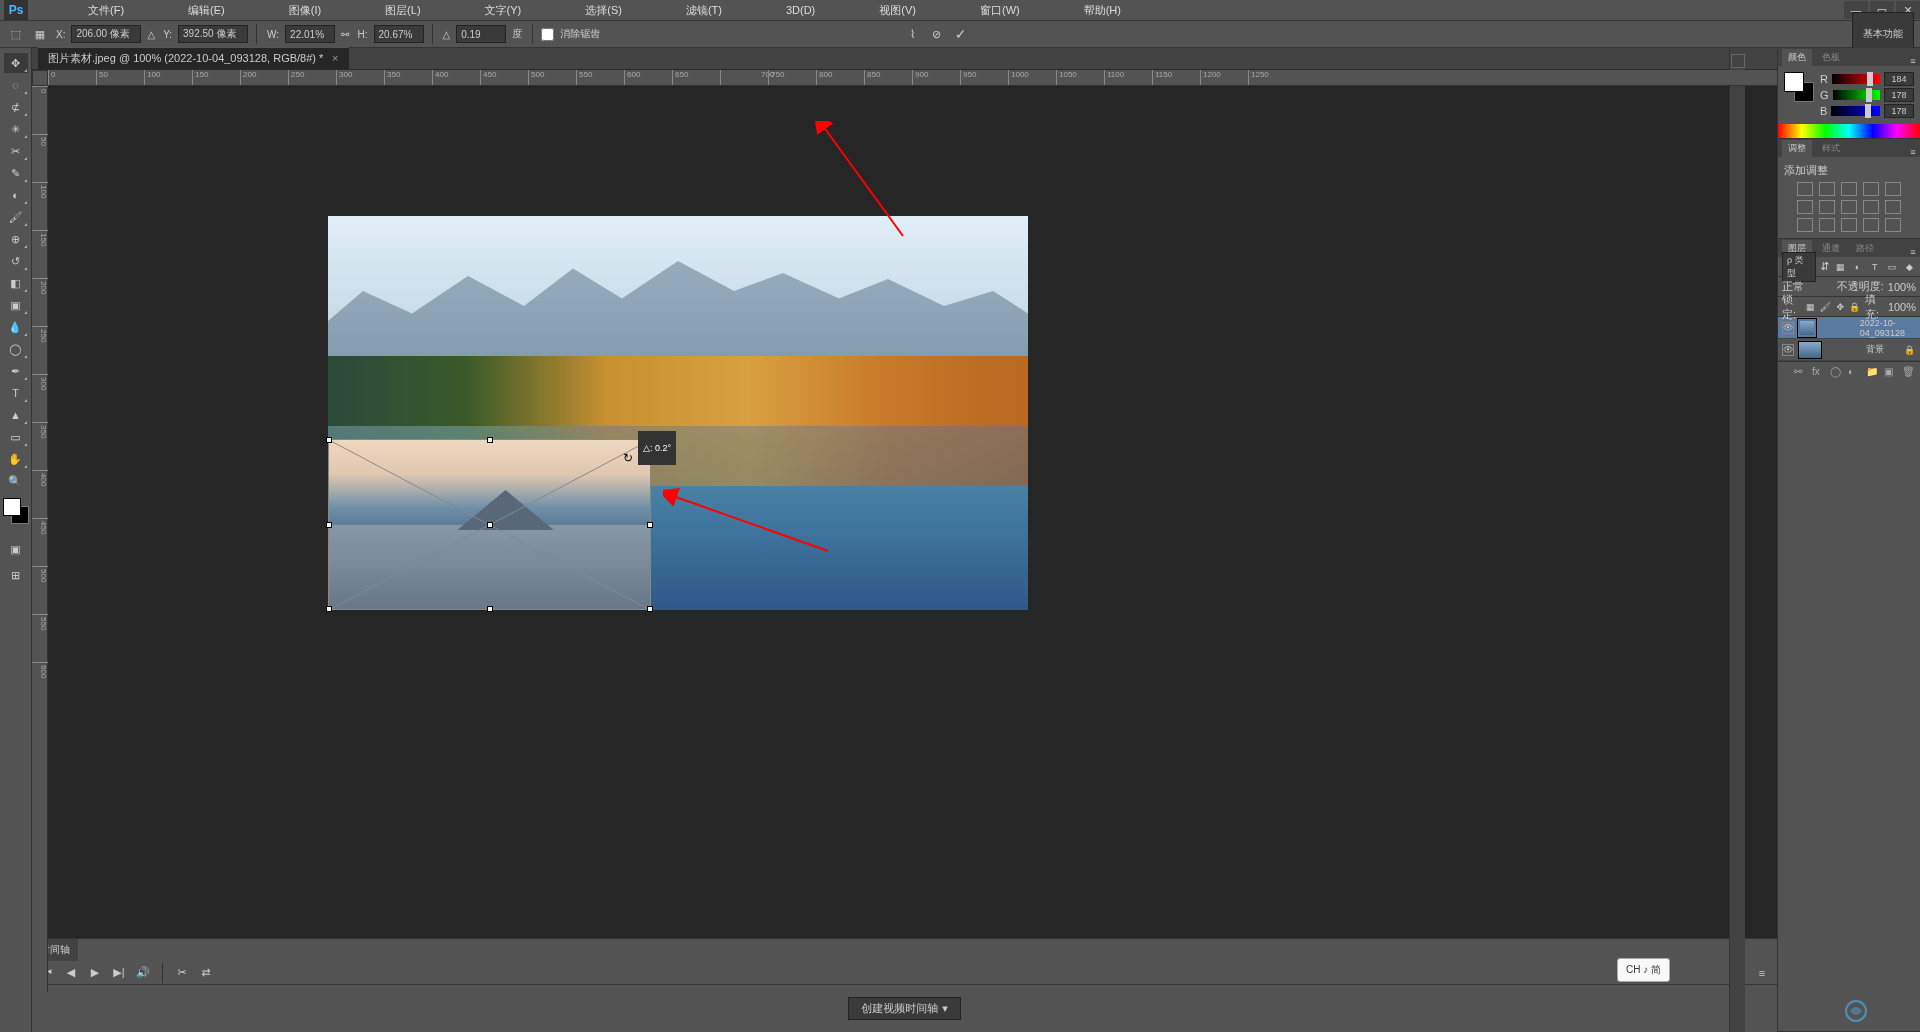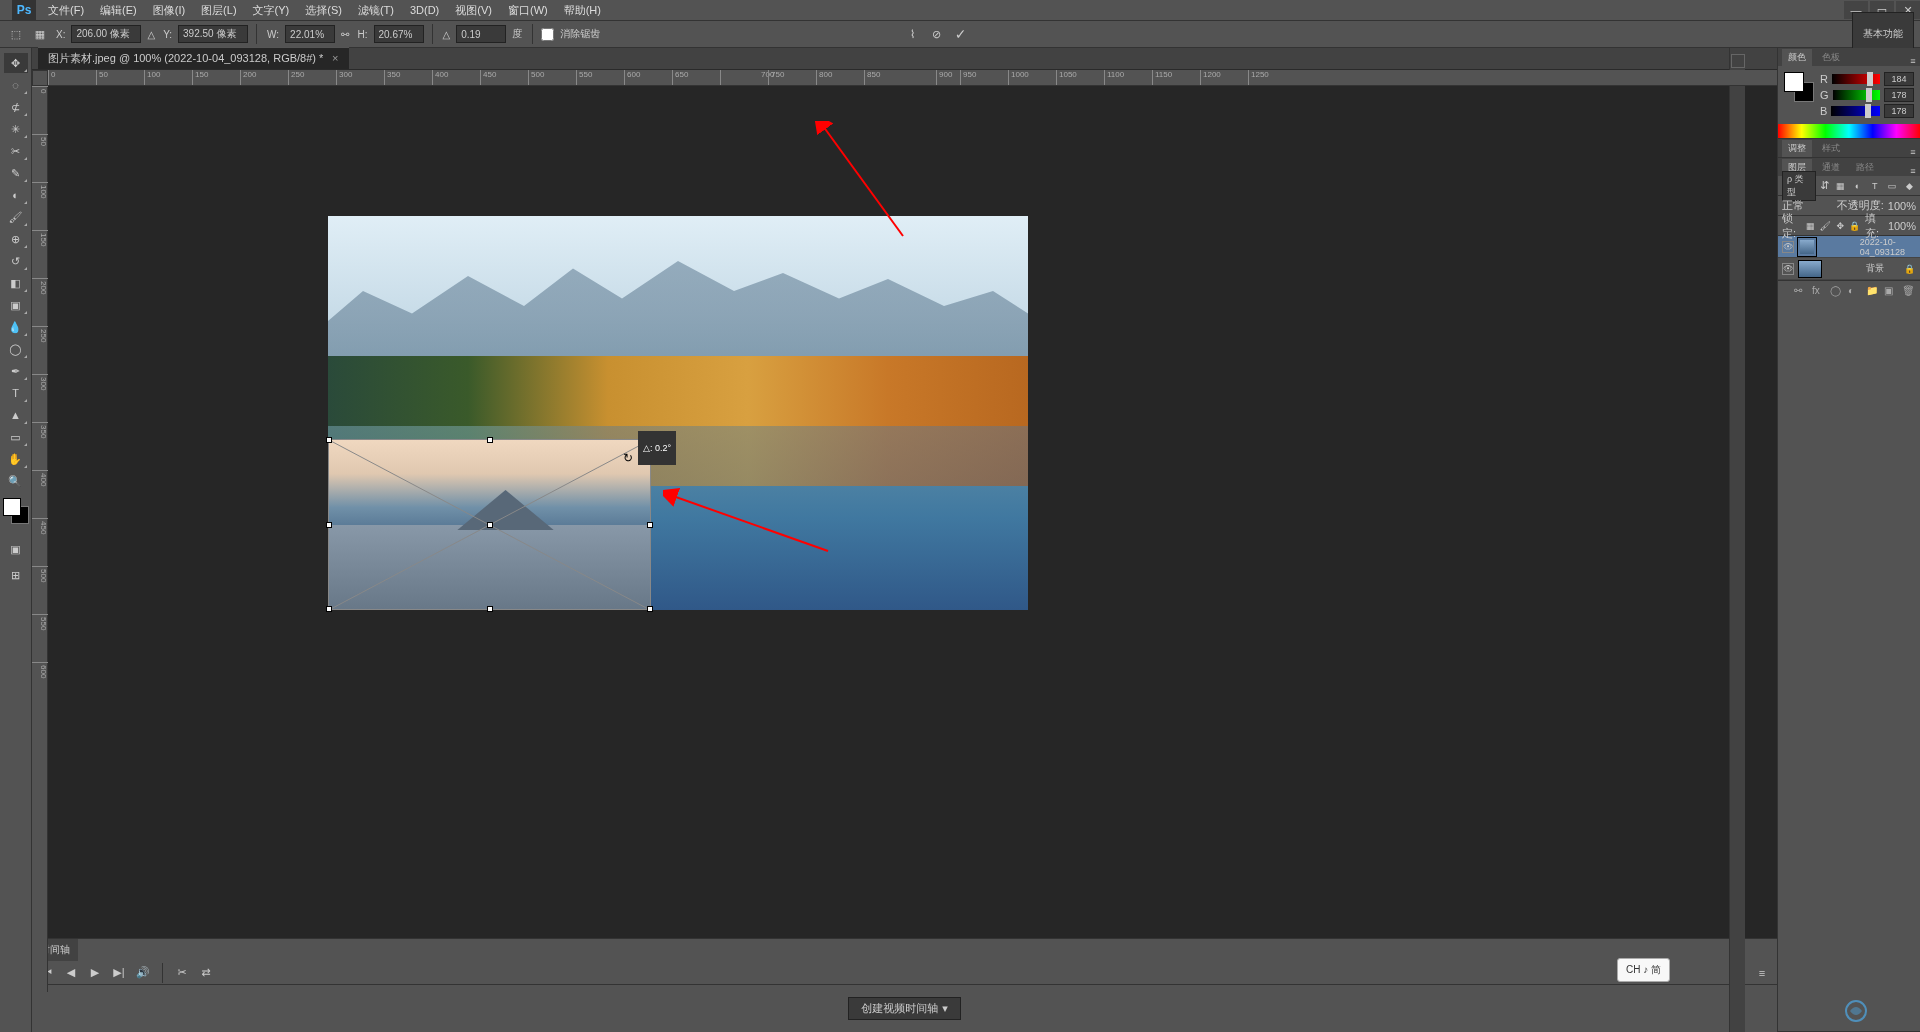--- a/index.html
+++ b/index.html
@@ -1,19 +1,19 @@
 <!DOCTYPE html>
 <html><head>
 <meta charset="utf-8">
 <style>
 * { margin: 0; padding: 0; box-sizing: border-box; font-family: "Microsoft YaHei", Arial, sans-serif; font-size: 11px; color: #ccc; user-select: none; }
 body { background: #535353; width: 1920px; height: 1032px; overflow: hidden; position: relative; }
 
 
-.menubar { height: 20px; background: #535353; display: flex; align-items: center; padding-left: 12px; }
+.menubar { height: 20px; background: #535353; display: flex; align-items: center; padding-left: 4px; gap: 48px; }
 .ps-logo { width: 24px; height: 20px; display: flex; align-items: center; justify-content: center; color: #4db8ff; font-weight: bold; font-size: 12px; background: #333; margin-right: 4px; }
 .menu-item { padding: 0 8px; height: 20px; line-height: 20px; color: #ddd; cursor: default; }
 .win-controls { margin-left: auto; display: flex; }
 .win-btn { width: 24px; height: 18px; display: flex; align-items: center; justify-content: center; color: #ccc; background: #444; margin-left: 2px; }
 
 
 .optionsbar { height: 28px; background: #535353; border-top: 1px solid #333; border-bottom: 1px solid #333; display: flex; align-items: center; padding: 0 6px; gap: 4px; }
 .opt-icon { width: 20px; height: 20px; display: flex; align-items: center; justify-content: center; color: #ccc; }
 .opt-label { color: #ccc; font-size: 10px; padding: 0 2px; }
 .opt-input { background: #3a3a3a; border: 1px solid #222; color: #ccc; font-size: 10px; height: 18px; padding: 0 4px; width: 70px; }
@@ -225,21 +225,21 @@
         <div class="ruler-tick-h" style="left: 384px;">400</div>
         <div class="ruler-tick-h" style="left: 432px;">450</div>
         <div class="ruler-tick-h" style="left: 480px;">500</div>
         <div class="ruler-tick-h" style="left: 528px;">550</div>
         <div class="ruler-tick-h" style="left: 576px;">600</div>
         <div class="ruler-tick-h" style="left: 624px;">650</div>
         <div class="ruler-tick-h" style="left: 672px; padding-left: 40px;">700</div>
         <div class="ruler-tick-h" style="left: 720px;">750</div>
         <div class="ruler-tick-h" style="left: 768px;">800</div>
         <div class="ruler-tick-h" style="left: 816px;">850</div>
-        <div class="ruler-tick-h" style="left: 864px; margin-left: 24px;">900</div>
+        <div class="ruler-tick-h" style="left: 864px;">900</div>
         <div class="ruler-tick-h" style="left: 912px;">950</div>
         <div class="ruler-tick-h" style="left: 960px;">1000</div>
         <div class="ruler-tick-h" style="left: 1008px;">1050</div>
         <div class="ruler-tick-h" style="left: 1056px;">1100</div>
         <div class="ruler-tick-h" style="left: 1104px;">1150</div>
         <div class="ruler-tick-h" style="left: 1152px;">1200</div>
         <div class="ruler-tick-h" style="left: 1200px;">1250</div>
       </div>
     <div class="ruler-left" id="ruler-v">
         <div class="ruler-tick-v" style="top: 0px;">0</div>
@@ -378,20 +378,44 @@
       </div>
       <div class="spectrum"></div>
     </div>
 
     <div class="panel">
       <div class="panel-tabs">
         <div class="panel-tab">调整</div>
         <div class="panel-tab inactive">样式</div>
         <div style="margin-left:auto" class="mini-icon">≡</div>
       </div>
+      <div class="adjust-body">
+        <div>添加调整</div>
+        <div class="adjust-icons">
+          <div class="adj-icon"></div>
+          <div class="adj-icon"></div>
+          <div class="adj-icon"></div>
+          <div class="adj-icon"></div>
+          <div class="adj-icon"></div>
+        </div>
+        <div class="adjust-icons">
+          <div class="adj-icon"></div>
+          <div class="adj-icon"></div>
+          <div class="adj-icon"></div>
+          <div class="adj-icon"></div>
+          <div class="adj-icon"></div>
+        </div>
+        <div class="adjust-icons">
+          <div class="adj-icon"></div>
+          <div class="adj-icon"></div>
+          <div class="adj-icon"></div>
+          <div class="adj-icon"></div>
+          <div class="adj-icon"></div>
+        </div>
+      </div>
     </div>
 
     <div class="panel" style="flex:1">
       <div class="panel-tabs">
         <div class="panel-tab">图层</div>
         <div class="panel-tab inactive">通道</div>
         <div class="panel-tab inactive">路径</div>
         <div style="margin-left:auto" class="mini-icon">≡</div>
       </div>
       <div class="layers-toolbar">

